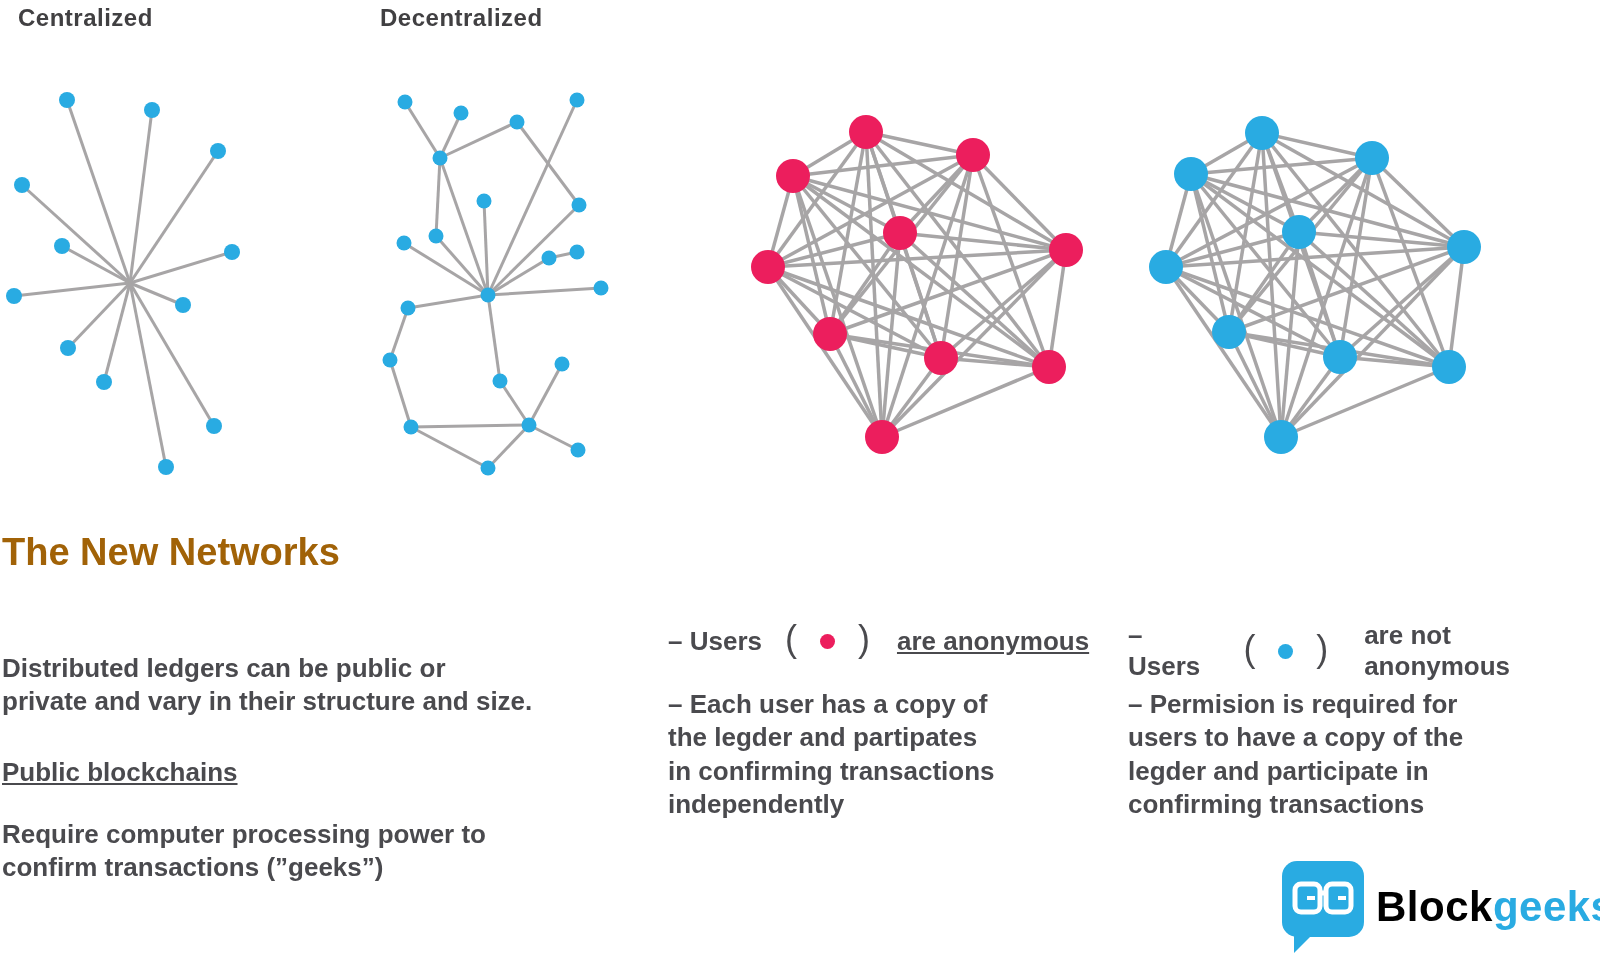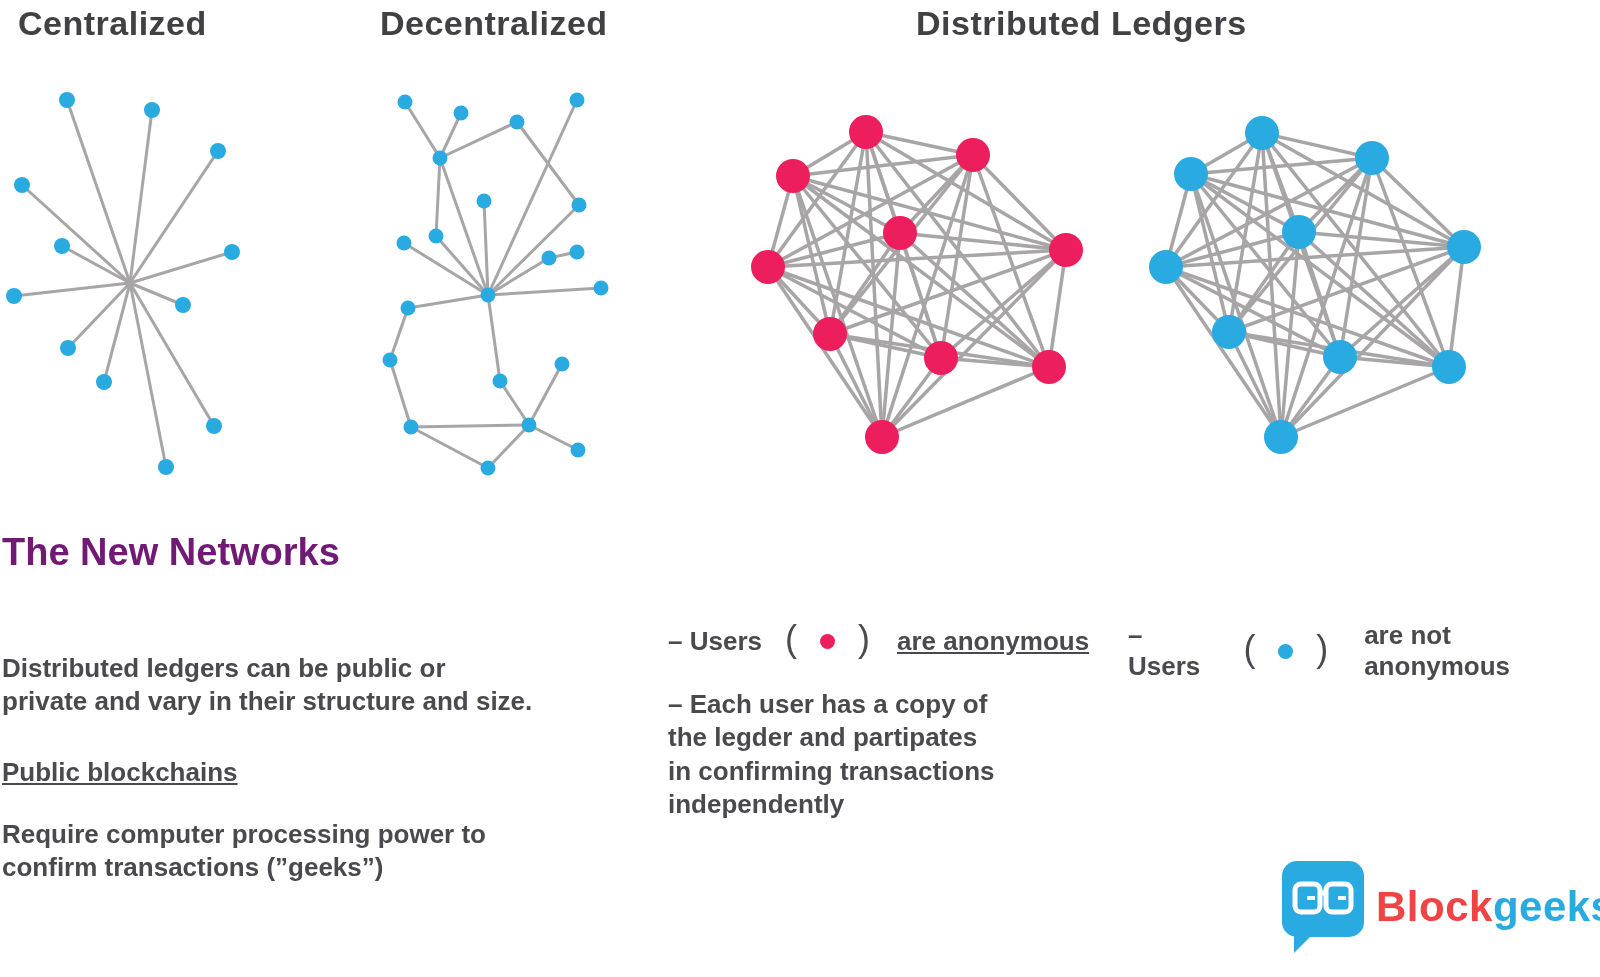--- a/index.html
+++ b/index.html
@@ -1,30 +1,30 @@
 <!DOCTYPE html>
 <html><head>
 <meta charset="utf-8">
 <style>
   html,body{margin:0;padding:0;background:#ffffff;}
   #canvas{
     position:relative;width:1600px;height:977px;overflow:hidden;background:#ffffff;
     font-family:"Liberation Sans",sans-serif;font-weight:700;
   }
   .abs{position:absolute;}
-  .heading{font-size:34px;letter-spacing:0.5px;color:#414042;}
-  .subheading{font-size:38px;color:#701a75;}
+  .heading{font-size:24px;letter-spacing:0.5px;color:#414042;}
+  .subheading{font-size:38px;color:#a16207;}
   .para{font-size:26px;line-height:1.28;color:#4a4a4e;white-space:pre-line;}
   .users-line{font-size:26px;color:#4a4a4e;display:flex;align-items:center;gap:20px;}
   .paren{font-size:36px;font-weight:400;color:#4a4a4e;padding:0 3px;position:relative;top:-2px;}
   .dot{display:inline-block;width:15px;height:15px;border-radius:50%;}
   #networks-svg{position:absolute;left:0;top:0;}
   .logo-wrap{display:flex;align-items:center;gap:10px;}
   .logo-text{font-size:42px;letter-spacing:0.5px;white-space:nowrap;}
-  .logo-block{color:#ef4444;}
+  .logo-block{color:#000000;}
   .logo-geeks{color:#29ABE2;}
 </style>
 </head>
 <body>
 
 <div id="canvas">
 
   <svg id="networks-svg" width="1600" height="560" viewBox="0 0 1600 560">
       <g>
         <line x1="130" y1="283" x2="67" y2="100" stroke="#A7A5A6" stroke-width="3"></line>
@@ -210,21 +210,20 @@
         <circle cx="1464" cy="247" r="17" fill="#29ABE2"></circle>
         <circle cx="1229" cy="332" r="17" fill="#29ABE2"></circle>
         <circle cx="1340" cy="357" r="17" fill="#29ABE2"></circle>
         <circle cx="1449" cy="367" r="17" fill="#29ABE2"></circle>
         <circle cx="1281" cy="437" r="17" fill="#29ABE2"></circle>
       </g>
     </svg>
 
   <div class="abs heading" style="left:18px;top:4px;">Centralized</div>
   <div class="abs heading" style="left:352px;top:4px;margin-left:28px;">Decentralized</div>
-  <div class="abs heading" style="left:916px;top:4px;">Distributed Ledgers</div>
 
   <div class="abs subheading" style="left:2px;top:531px;">The New Networks</div>
 
   <div class="abs para" style="left:2px;top:652px;width:640px;">Distributed ledgers can be public or
 private and vary in their structure and size.</div>
   <div class="abs para" style="left:2px;top:756px;width:640px;text-decoration:underline;">Public blockchains</div>
   <div class="abs para" style="left:2px;top:818px;width:640px;">Require computer processing power to
 confirm transactions (”geeks”)</div>
 
   <div class="abs users-line" style="left:668px;top:620px;">
@@ -239,20 +238,24 @@
 in confirming transactions
 independently</div>
 
   <div class="abs users-line" style="left:1128px;top:620px;">
     <span>– Users</span>
     <span class="paren">(</span>
     <span class="dot" style="background: rgb(41, 171, 226);"></span>
     <span class="paren">)</span>
     <span style="margin-left:13px;">are  not anonymous</span>
   </div>
+  <div class="abs para" style="left:1128px;top:688px;width:440px;">– Permision is required for
+users to have a copy of the
+legder and participate in
+confirming transactions</div>
 
   <div class="abs logo-wrap" style="left:1280px;top:862px;height:90px;">
     <svg width="86" height="96" viewBox="0 0 86 96">
       <rect x="2" y="2" width="82" height="76" rx="15" fill="#29ABE2"></rect>
       <path d="M14 74 L14 94 L34 74 Z" fill="#29ABE2"></path>
       <rect x="15" y="25" width="25" height="28" rx="6" fill="none" stroke="#ffffff" stroke-width="5"></rect>
       <rect x="46" y="25" width="25" height="28" rx="6" fill="none" stroke="#ffffff" stroke-width="5"></rect>
       <line x1="40" y1="34" x2="46" y2="34" stroke="#ffffff" stroke-width="5"></line>
       <line x1="27" y1="39" x2="35" y2="39" stroke="#ffffff" stroke-width="4"></line>
       <line x1="58" y1="39" x2="66" y2="39" stroke="#ffffff" stroke-width="4"></line>

